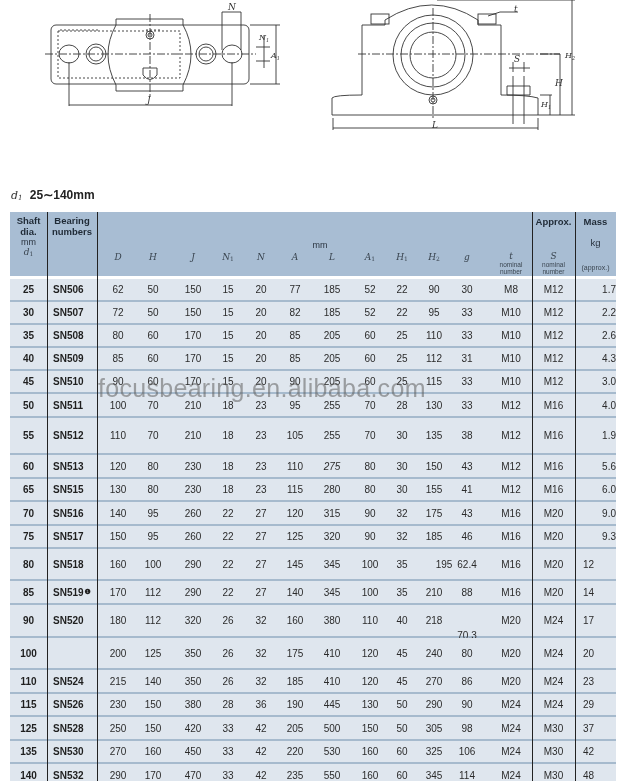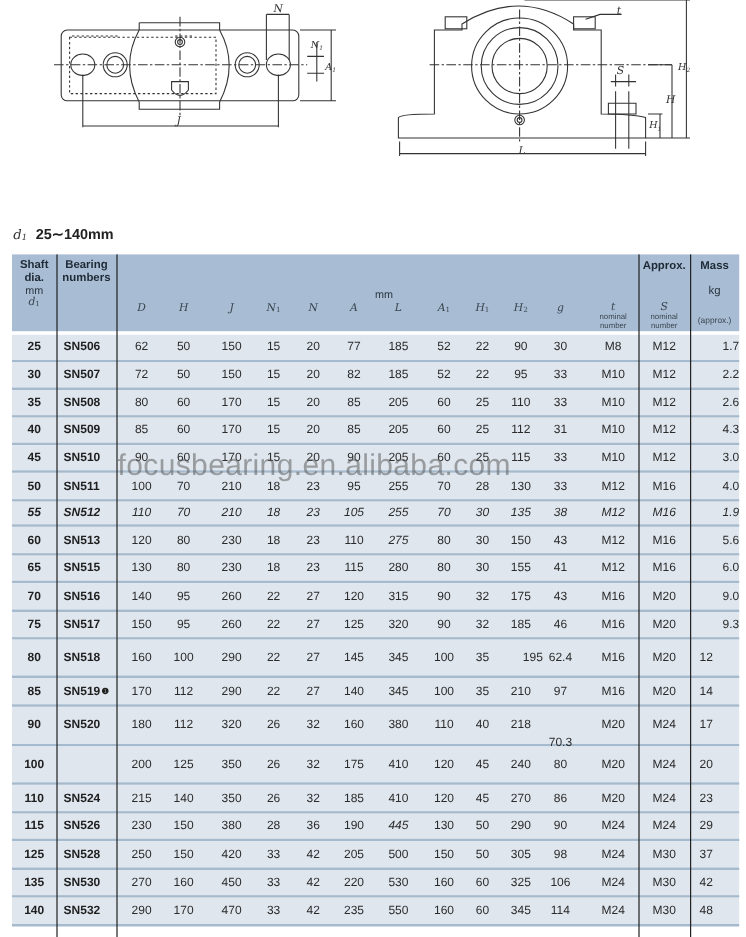--- a/index.html
+++ b/index.html
@@ -441,21 +441,21 @@
         <div class="c" style="left: 480px; width: 42px;">
           <span>M12</span>
         </div>
         <div class="c" style="left: 522px; width: 43px;">
           <span>M16</span>
         </div>
         <div class="c mass" style="left: 565px; width: 41px;">
           <span>4.0</span>
         </div>
       </div>
-      <div class="row" style="height: 21px; font-style: italic;">
+      <div class="row" style="height: 37px;">
         <div class="c b" style="left: 0px; width: 37px;">
           <span>55</span>
         </div>
         <div class="c b bn" style="left: 37px; width: 50px;">
           <span>SN512</span>
         </div>
         <div class="c" style="left: 93px; width: 30px;">
           <span>110</span>
         </div>
         <div class="c" style="left: 128px; width: 30px;">
@@ -780,21 +780,21 @@
         <div class="c" style="left: 345px; width: 30px;">
           <span>100</span>
         </div>
         <div class="c" style="left: 377px; width: 30px;">
           <span>35</span>
         </div>
         <div class="c" style="left: 409px; width: 30px;">
           <span>210</span>
         </div>
         <div class="c" style="left: 442px; width: 30px;">
-          <span>97</span>
+          <span>88</span>
         </div>
         <div class="c" style="left: 480px; width: 42px;">
           <span>M16</span>
         </div>
         <div class="c" style="left: 522px; width: 43px;">
           <span>M20</span>
         </div>
         <div class="c massl" style="left: 565px; width: 41px;">
           <span>14</span>
         </div>
@@ -967,21 +967,21 @@
         </div>
         <div class="c" style="left: 203px; width: 30px;">
           <span>28</span>
         </div>
         <div class="c" style="left: 236px; width: 30px;">
           <span>36</span>
         </div>
         <div class="c" style="left: 270px; width: 30px;">
           <span>190</span>
         </div>
-        <div class="c" style="left: 307px; width: 30px; font-style: italic;">
+        <div class="c" style="left: 307px; width: 30px;">
           <span>445</span>
         </div>
         <div class="c" style="left: 345px; width: 30px;">
           <span>130</span>
         </div>
         <div class="c" style="left: 377px; width: 30px;">
           <span>50</span>
         </div>
         <div class="c" style="left: 409px; width: 30px;">
           <span>290</span>

